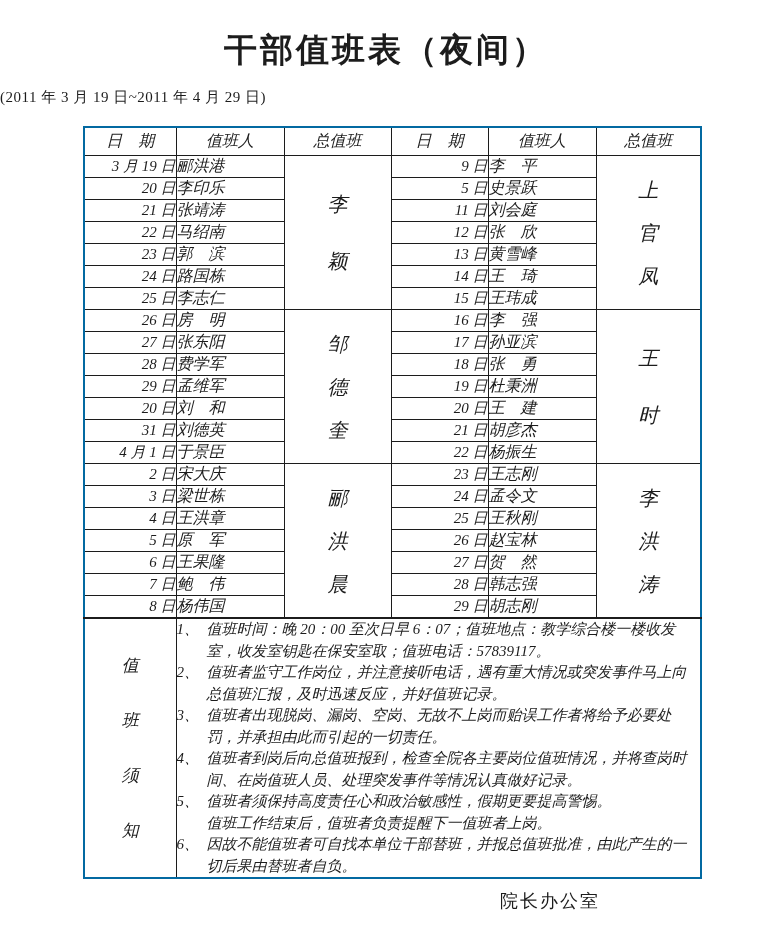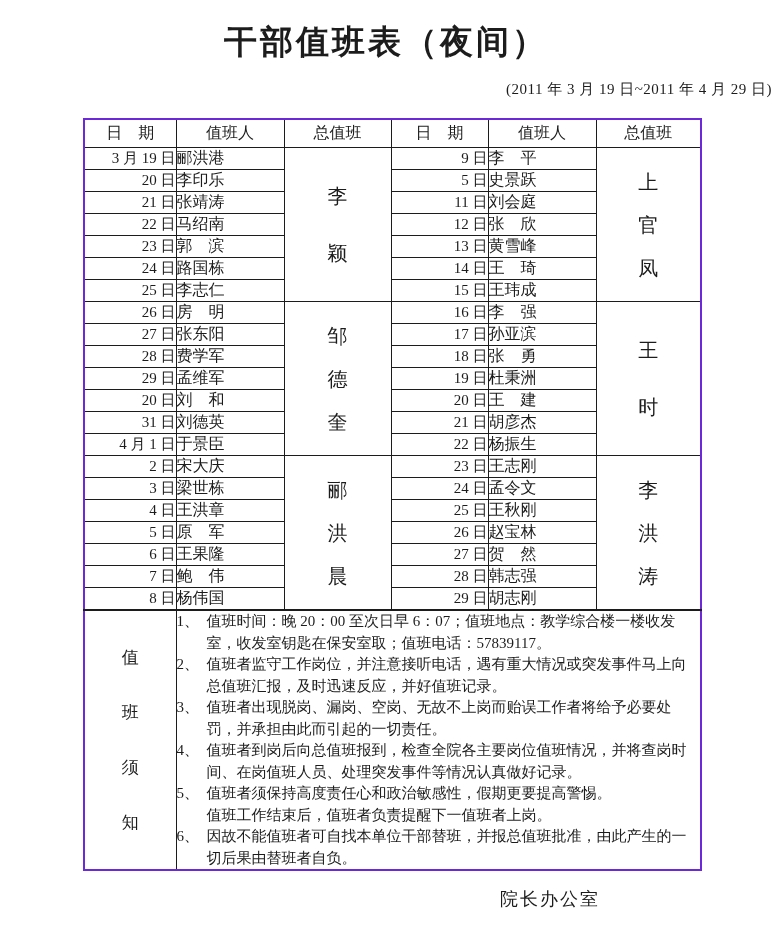--- a/index.html
+++ b/index.html
@@ -3,28 +3,29 @@
 <meta charset="utf-8">
 <style>
   html,body{margin:0;padding:0;}
   body{
     width:772px;height:950px;background:#ffffff;color:#1c1c1c;
     font-family:"Liberation Serif","DejaVu Serif",serif;
     -webkit-font-smoothing:antialiased;
   }
   .page{position:relative;width:772px;height:950px;background:#fff;overflow:hidden;}
   .title{
-    padding-top:20px;text-align:center;
+    padding-top:28px;text-align:center;
     font-size:33px;font-weight:bold;letter-spacing:3px;
   }
-  .subtitle{margin-top:15px;text-align:right;font-size:15px;letter-spacing:0.5px;}
+  .subtitle{margin-top:15px;text-align:left;font-size:15px;letter-spacing:0.5px;}
   .tbl-wrap{margin:19px 0 0 83px;width:617px;}
   table.duty{
     border-collapse:collapse;table-layout:fixed;width:617px;
-    border:2px solid #6d28d9;
+    border:2px solid #0369a1;
+    font-style:italic;
   }
   table.duty th,table.duty td{
     border:1px solid #1c1c1c;padding:0;overflow:hidden;
   }
   thead th{
     height:27px;font-size:16px;font-weight:normal;
     border-bottom:2px solid #1c1c1c;text-align:center;
   }
   td.date{height:21px;font-size:15px;text-align:right;padding-right:13px;white-space:nowrap;}
   td.name{height:21px;font-size:16px;text-align:left;white-space:nowrap;}
@@ -39,21 +40,21 @@
   .vlabel{
     height:252px;display:flex;flex-direction:column;
     justify-content:space-evenly;align-items:center;
     font-size:17px;
   }
   td.notes-body{vertical-align:top;padding:4px 9px 6px 16px;}
   .note{display:flex;font-size:15px;line-height:21.5px;}
   .note-num{flex:0 0 30px;}
   .note-text{flex:1;white-space:pre-line;}
   .footer{
-    width:617px;margin-left:83px;margin-top:16px;
+    width:617px;margin-left:83px;margin-top:10px;
     box-sizing:border-box;padding-right:100px;
     text-align:right;font-size:18px;letter-spacing:2px;
   }
 </style>
 </head>
 <body>
 
 <div class="page">
   <div class="title">干部值班表（夜间）</div>
   <div class="subtitle">(2011 年 3 月 19 日~2011 年 4 月 29 日)</div>

